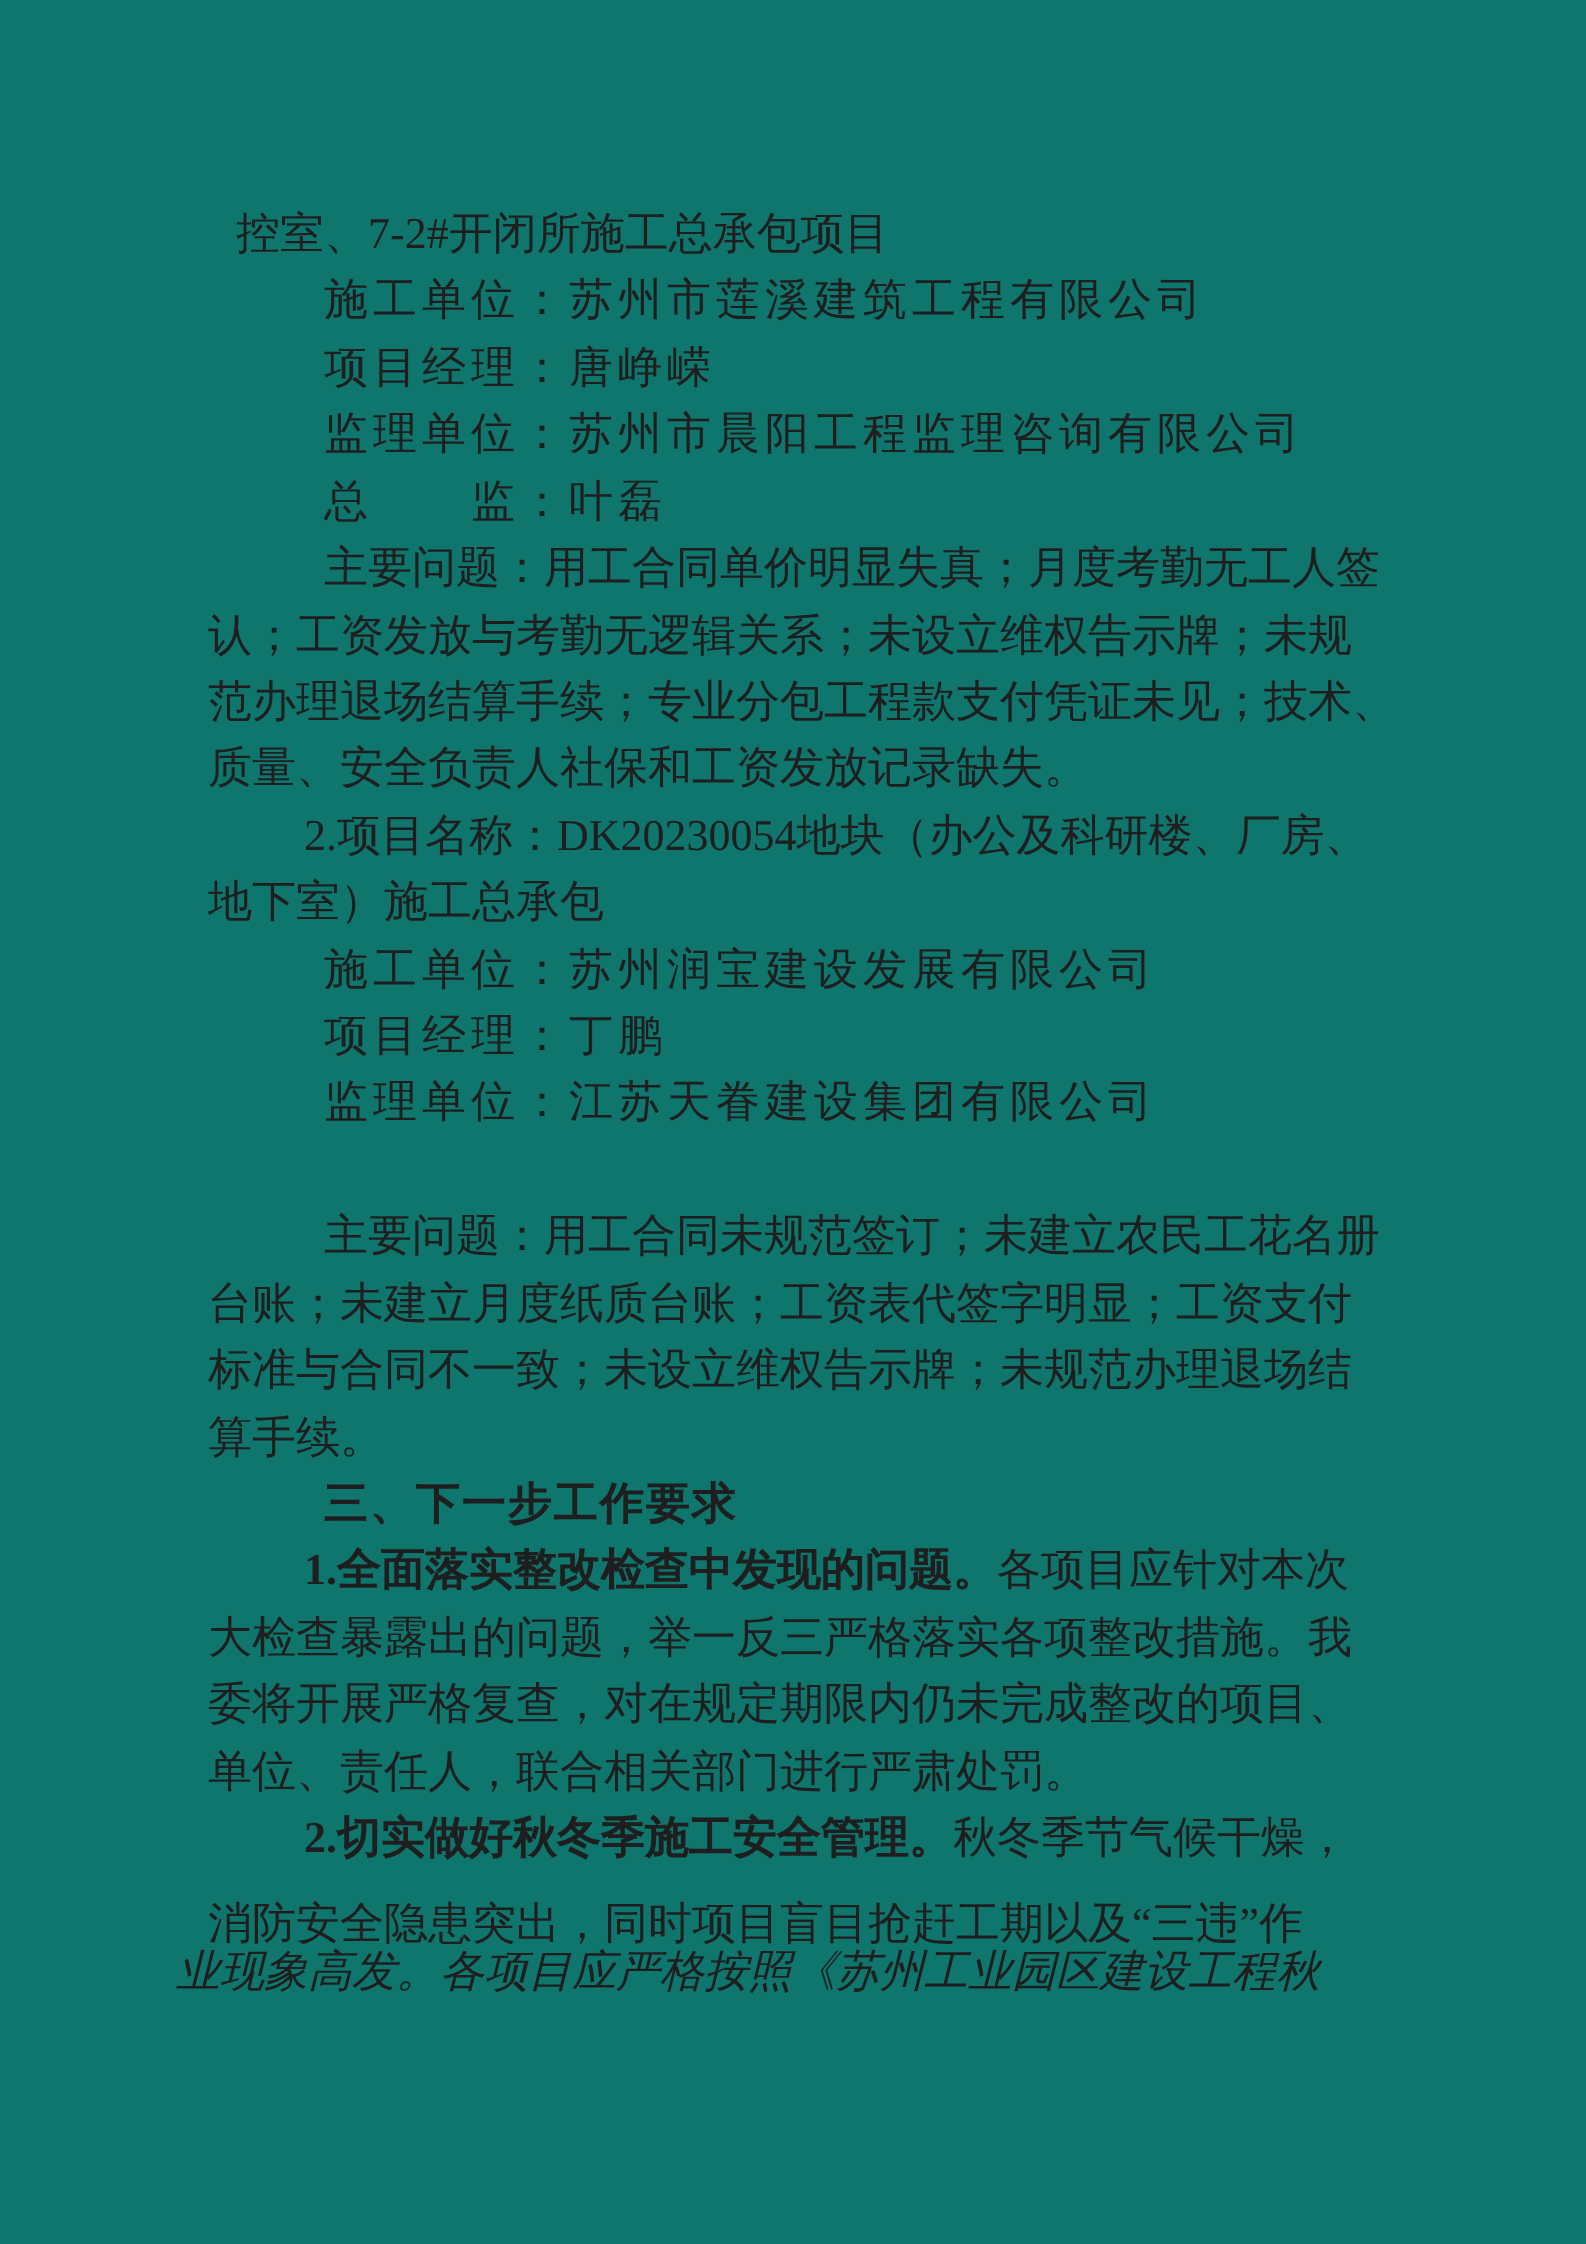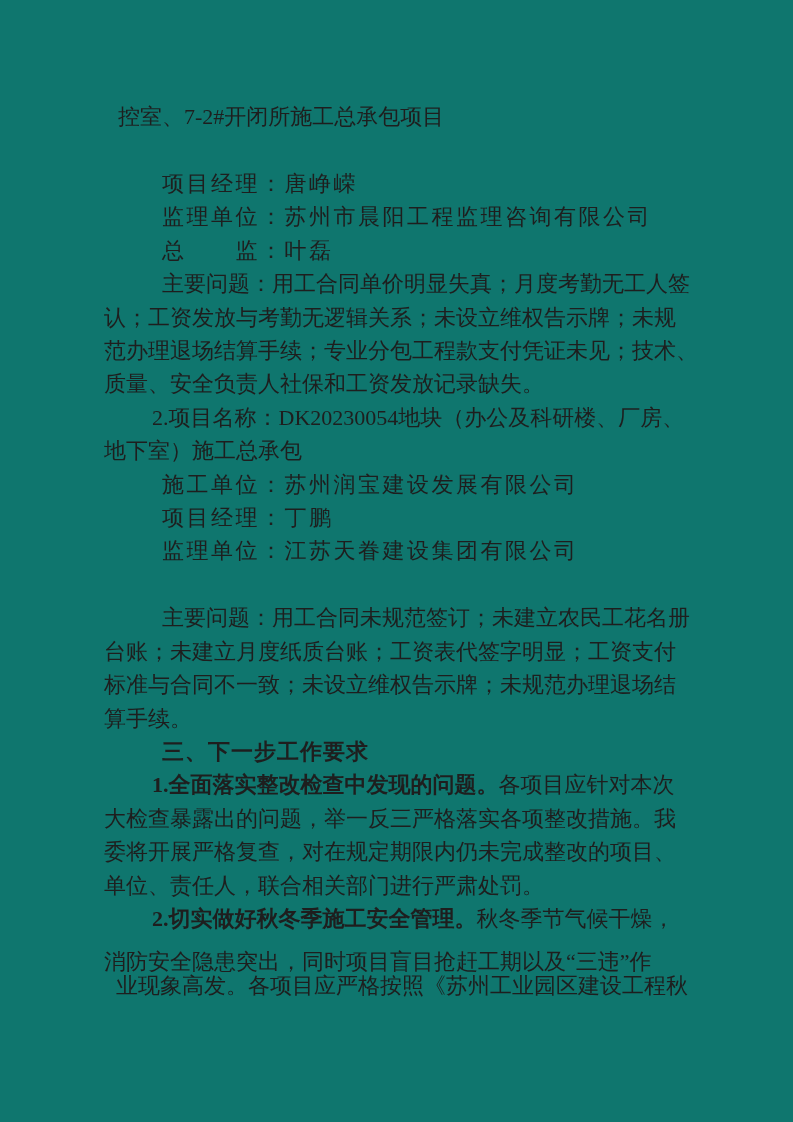--- a/index.html
+++ b/index.html
@@ -34,20 +34,21 @@
   }
   .line .b {
     font-weight: bold;
   }
 </style>
 </head>
 <body>
 
 <div class="page" style="color: rgb(30, 30, 30); background: #0f766e;">
     <div class="line body" style="top: 100px; left: 118px; width: 579px;"><span>控室、7-2#开闭所施工总承包项目</span></div>
+    <div class="line info" style="top: 133.42px; left: 162px; width: 535px;"><span>施工单位：苏州市莲溪建筑工程有限公司</span></div>
     <div class="line info" style="top: 166.84px; left: 162px; width: 535px;"><span>项目经理：唐峥嵘</span></div>
     <div class="line info" style="top: 200.26px; left: 162px; width: 535px;"><span>监理单位：苏州市晨阳工程监理咨询有限公司</span></div>
     <div class="line info" style="top: 233.68px; left: 162px; width: 535px;"><span>总　　监：叶磊</span></div>
     <div class="line body" style="top: 267.1px; left: 162px; width: 535px;"><span>主要问题：用工合同单价明显失真；月度考勤无工人签</span></div>
     <div class="line body" style="top: 300.52px; left: 104px; width: 593px;"><span>认；工资发放与考勤无逻辑关系；未设立维权告示牌；未规</span></div>
     <div class="line body" style="top: 333.94px; left: 104px; width: 593px;"><span>范办理退场结算手续；专业分包工程款支付凭证未见；技术、</span></div>
     <div class="line body" style="top: 367.36px; left: 104px; width: 593px;"><span>质量、安全负责人社保和工资发放记录缺失。</span></div>
     <div class="line body" style="top: 400.78px; left: 152px; width: 545px;"><span>2.项目名称：DK20230054地块（办公及科研楼、厂房、</span></div>
     <div class="line body" style="top: 434.2px; left: 104px; width: 593px;"><span>地下室）施工总承包</span></div>
     <div class="line info" style="top: 467.62px; left: 162px; width: 535px;"><span>施工单位：苏州润宝建设发展有限公司</span></div>
@@ -57,14 +58,14 @@
     <div class="line body" style="top: 634.72px; left: 104px; width: 593px;"><span>台账；未建立月度纸质台账；工资表代签字明显；工资支付</span></div>
     <div class="line body" style="top: 668.14px; left: 104px; width: 593px;"><span>标准与合同不一致；未设立维权告示牌；未规范办理退场结</span></div>
     <div class="line heading" style="top: 734.98px; left: 162px; width: 535px;"><span class="b">三、下一步工作要求</span></div>
     <div class="line body" style="top: 701.56px; left: 104px; width: 593px;"><span>算手续。</span></div>
     <div class="line body" style="top: 768.4px; left: 152px; width: 545px;"><span class="b">1.全面落实整改检查中发现的问题。</span><span>各项目应针对本次</span></div>
     <div class="line body" style="top: 801.82px; left: 104px; width: 593px;"><span>大检查暴露出的问题，举一反三严格落实各项整改措施。我</span></div>
     <div class="line body" style="top: 835.24px; left: 104px; width: 593px;"><span>委将开展严格复查，对在规定期限内仍未完成整改的项目、</span></div>
     <div class="line body" style="top: 868.66px; left: 104px; width: 593px;"><span>单位、责任人，联合相关部门进行严肃处罚。</span></div>
     <div class="line body" style="top: 902.08px; left: 152px; width: 545px;"><span class="b">2.切实做好秋冬季施工安全管理。</span><span>秋冬季节气候干燥，</span></div>
     <div class="line body" style="top: 945px; left: 104px; width: 593px;"><span>消防安全隐患突出，同时项目盲目抢赶工期以及“三违”作</span></div>
-    <div class="line body" style="top: 968.92px; left: 116px; width: 593px;"><span>业现象高发。各项目应严格按照《苏州工业园区建设工程秋</span></div>
+    <div class="line body" style="top: 968.92px; left: 88px; width: 593px; font-style: italic;"><span>业现象高发。各项目应严格按照《苏州工业园区建设工程秋</span></div>
   </div>
 
 </body></html>

